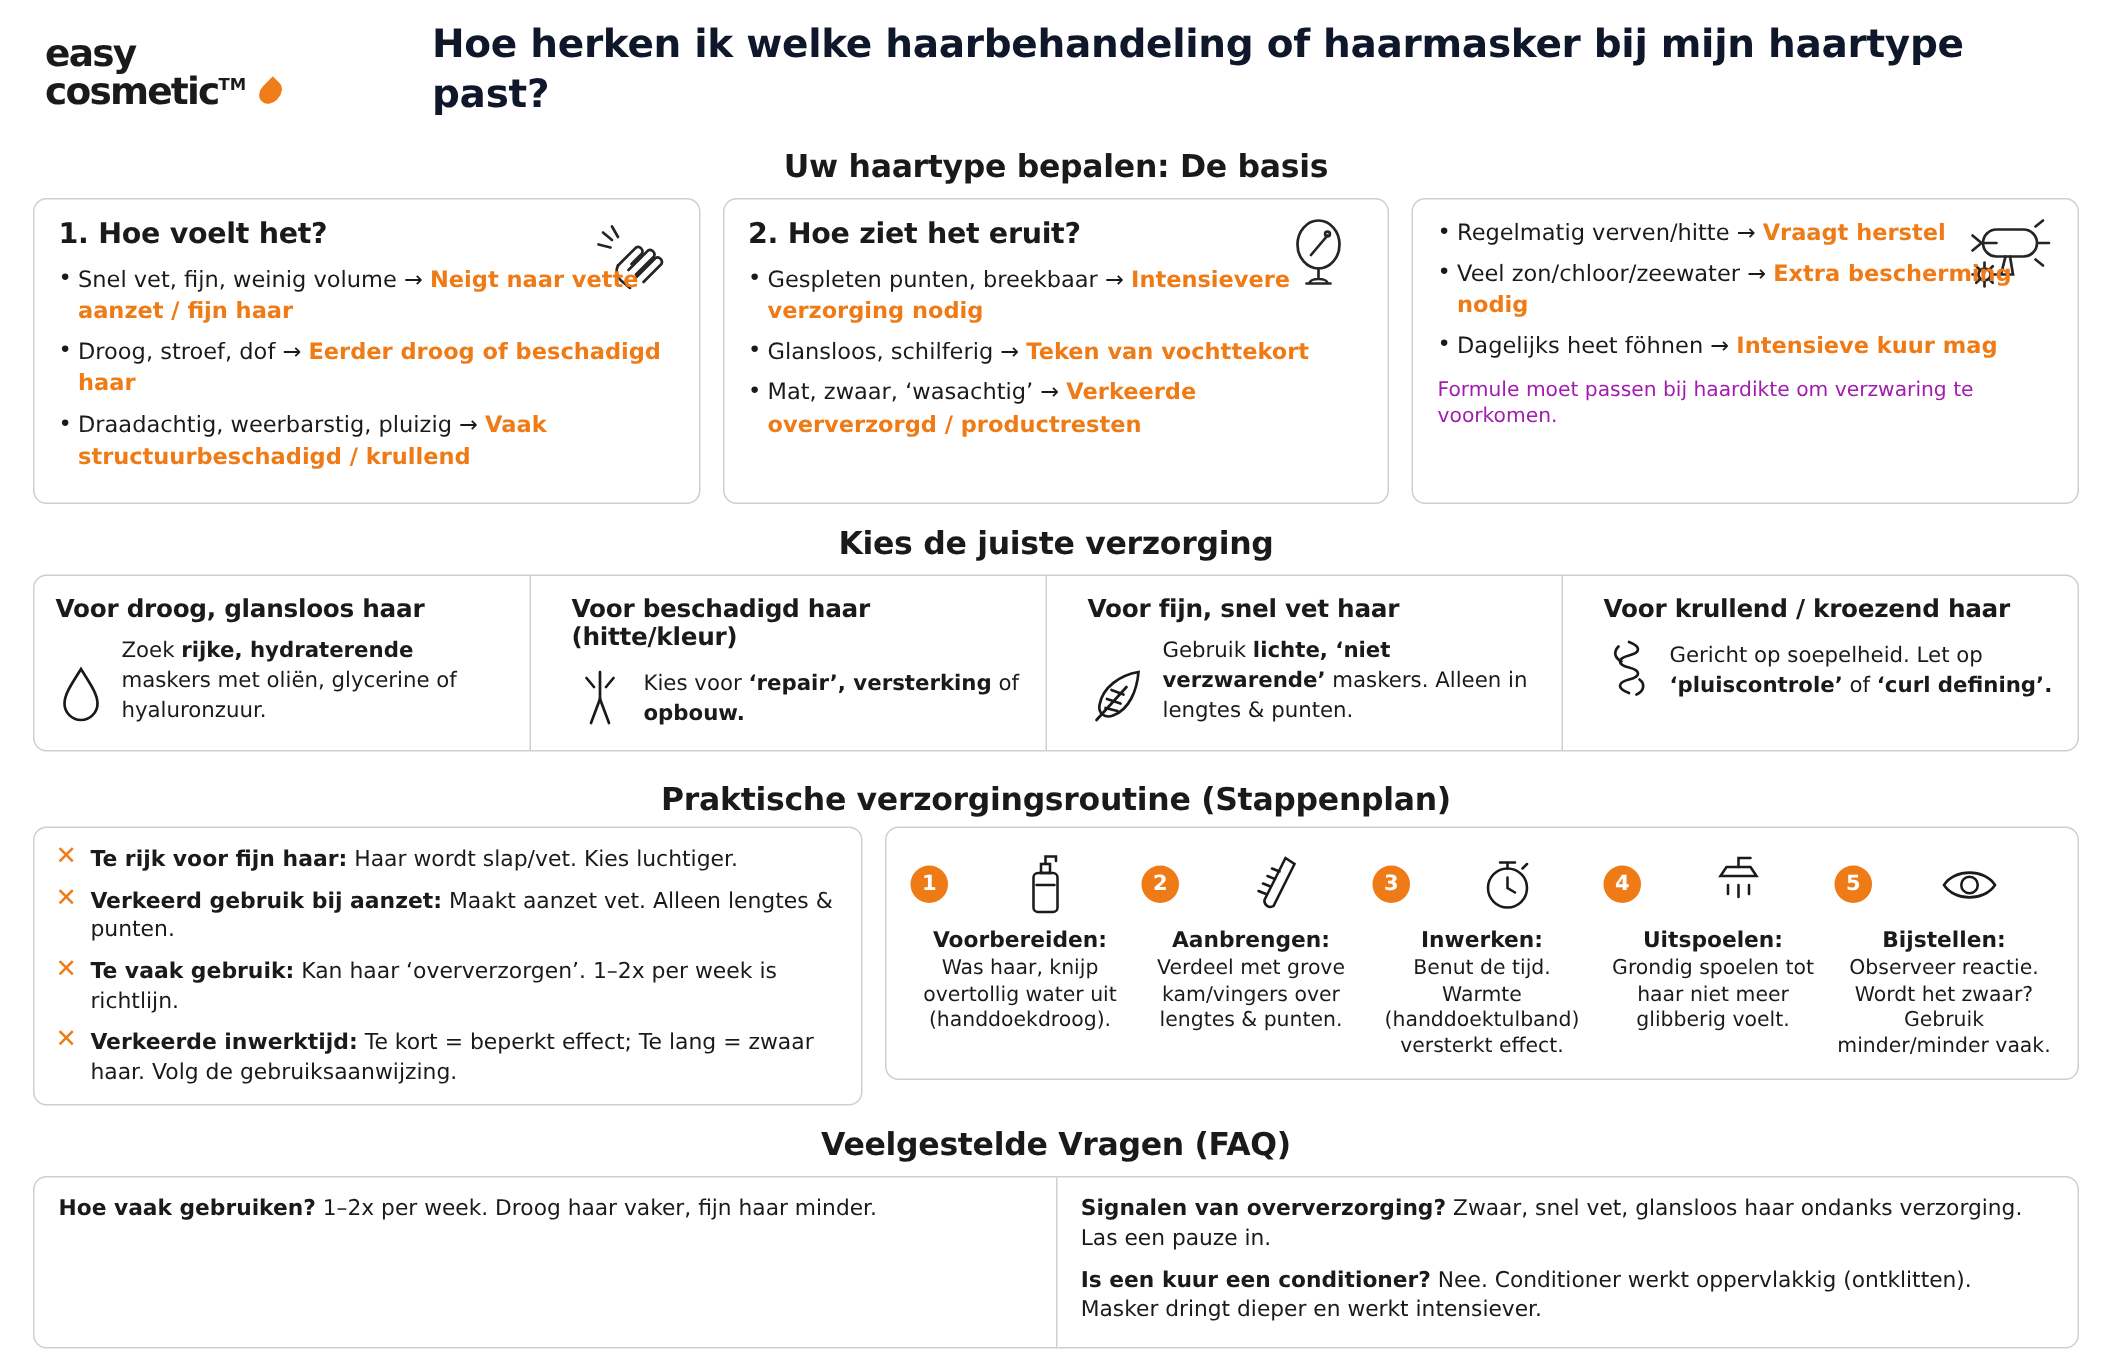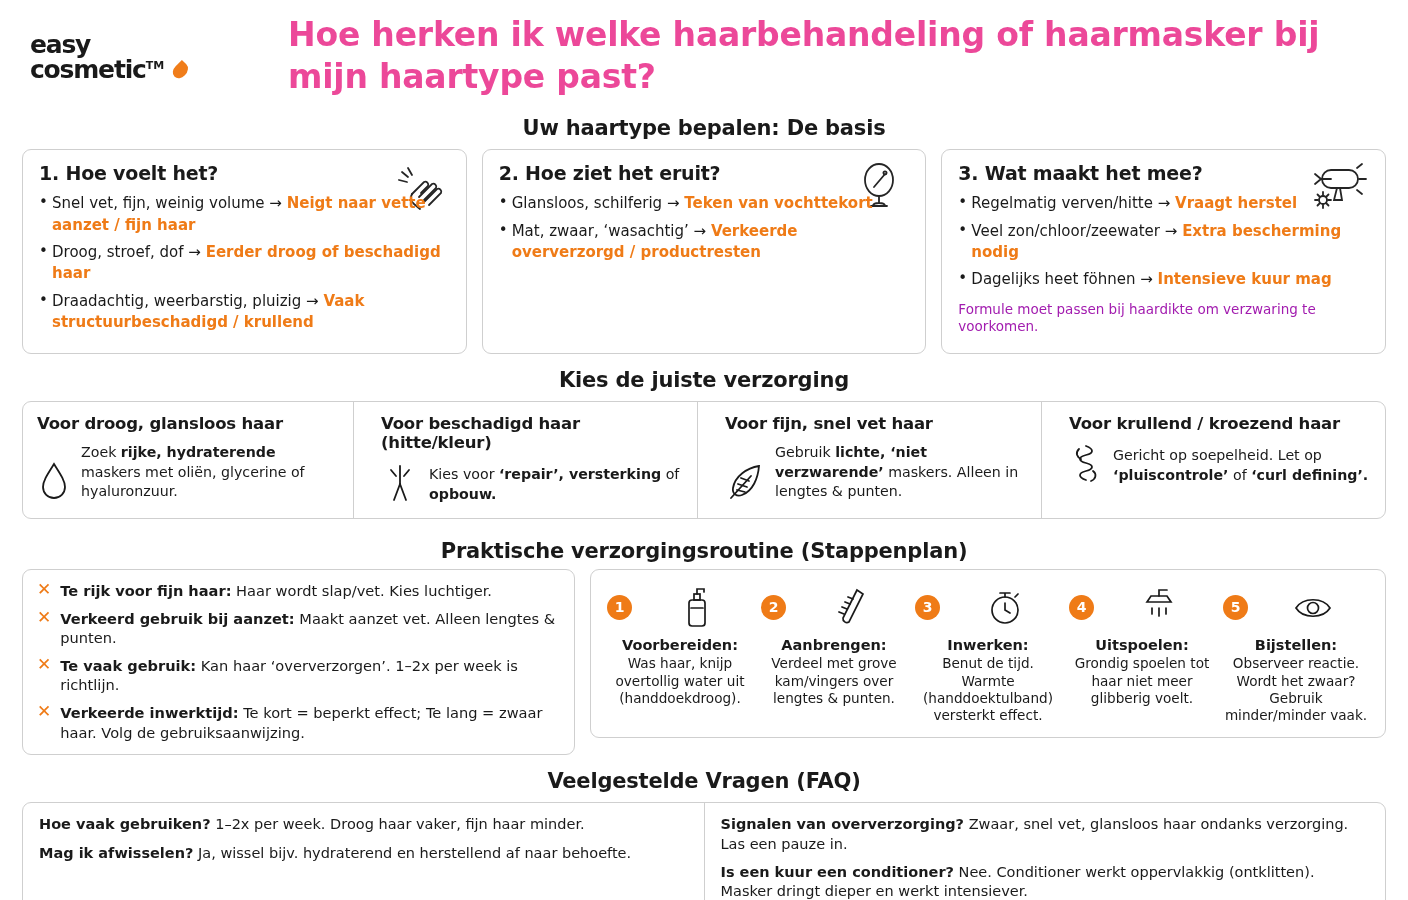--- a/index.html
+++ b/index.html
@@ -26,24 +26,24 @@
   }
   .logo-line2 { position: relative; display: inline-block; }
   .logo-tm { font-size: 11px; font-weight: 700; vertical-align: super; letter-spacing: 0; }
   .logo-drop {
     display: inline-block; width: 13px; height: 17px; background: #f07d1a;
     border-radius: 0 60% 55% 55%; transform: rotate(45deg);
     margin: 0 0 -1px 2px;
   }
   .title {
     flex: 1;
-    font-size: 33px;
+    font-size: 26px;
     font-weight: 700;
     line-height: 1.28;
-    color: #ec4899;
+    color: #0f172a;
     padding-left: 18px;
     letter-spacing: -0.2px;
   }
 
   
   .section-title {
     text-align: center;
     font-size: 21px;
     font-weight: 700;
     margin: 14px 0 9px;
@@ -189,39 +189,39 @@
           <g stroke="#1a1a1a" stroke-width="1.8" fill="none" stroke-linecap="round">
             <ellipse cx="26" cy="20" rx="14" ry="16"></ellipse>
             <path d="M21 27 l11 -13"></path>
             <circle cx="32" cy="13" r="1.6"></circle>
             <path d="M26 36 v6 M18 46 h16 M20 46 c0 -4 12 -4 12 0"></path>
           </g>
         </svg>
       </div>
       <h3>2. Hoe ziet het eruit?</h3>
       <ul>
+        <li><span>Gespleten punten, breekbaar → </span><span class="hl">Intensievere verzorging nodig</span></li>
         <li><span>Glansloos, schilferig → </span><span class="hl">Teken van vochttekort</span></li>
         <li><span>Mat, zwaar, ‘wasachtig’ → </span><span class="hl">Verkeerde oververzorgd / productresten</span></li>
       </ul>
     </div>
 
     <div class="card">
       <div class="card-icon">
         <svg width="70" height="50" viewBox="0 0 70 50">
           <g stroke="#1a1a1a" stroke-width="1.8" fill="none" stroke-linecap="round">
             <path d="M30 10 h18 a9 9 0 0 1 0 18 h-18 a9 9 0 0 1 0 -18 z"></path>
             <path d="M30 19 h-10 l-6 -5 M30 19 h-10 l-6 5"></path>
             <path d="M36 28 l-3 12 h8 l-2 -12"></path>
             <path d="M56 8 l5 -4 M58 19 h7 M56 30 l5 4"></path>
             <circle cx="22" cy="40" r="4"></circle>
             <path d="M22 32 v3 M22 45 v3 M14 40 h3 M27 40 h3 M16.5 34.5 l2 2 M27.5 34.5 l-2 2 M16.5 45.5 l2 -2 M27.5 45.5 l-2 -2"></path>
           </g>
         </svg>
       </div>
-      <h3>3. Wat maakt het mee?</h3>
       <ul>
         <li><span>Regelmatig verven/hitte → </span><span class="hl">Vraagt herstel</span></li>
         <li><span>Veel zon/chloor/zeewater → </span><span class="hl">Extra bescherming nodig</span></li>
         <li><span>Dagelijks heet föhnen → </span><span class="hl">Intensieve kuur mag</span></li>
       </ul>
       <div class="note">Formule moet passen bij haardikte om verzwaring te voorkomen.</div>
     </div>
   </div>
 
   <div class="section-title">Kies de juiste verzorging</div>
@@ -415,21 +415,20 @@
 
         </div>
       </div>
     </div>
   </div>
 
   <div class="section-title">Veelgestelde Vragen (FAQ)</div>
   <div class="faq-box">
     <div class="faq-col first">
       <div class="faq-item"><b>Hoe vaak gebruiken?</b><span> 1–2x per week. Droog haar vaker, fijn haar minder.</span></div>
-      <div class="faq-item"><b>Mag ik afwisselen?</b><span> Ja, wissel bijv. hydraterend en herstellend af naar behoefte.</span></div>
     </div>
     <div class="faq-col">
       <div class="faq-item"><b>Signalen van oververzorging?</b><span> Zwaar, snel vet, glansloos haar ondanks verzorging. Las een pauze in.</span></div>
       <div class="faq-item"><b>Is een kuur een conditioner?</b><span> Nee. Conditioner werkt oppervlakkig (ontklitten). Masker dringt dieper en werkt intensiever.</span></div>
     </div>
   </div>
 
 </div>
 
 </body></html>

